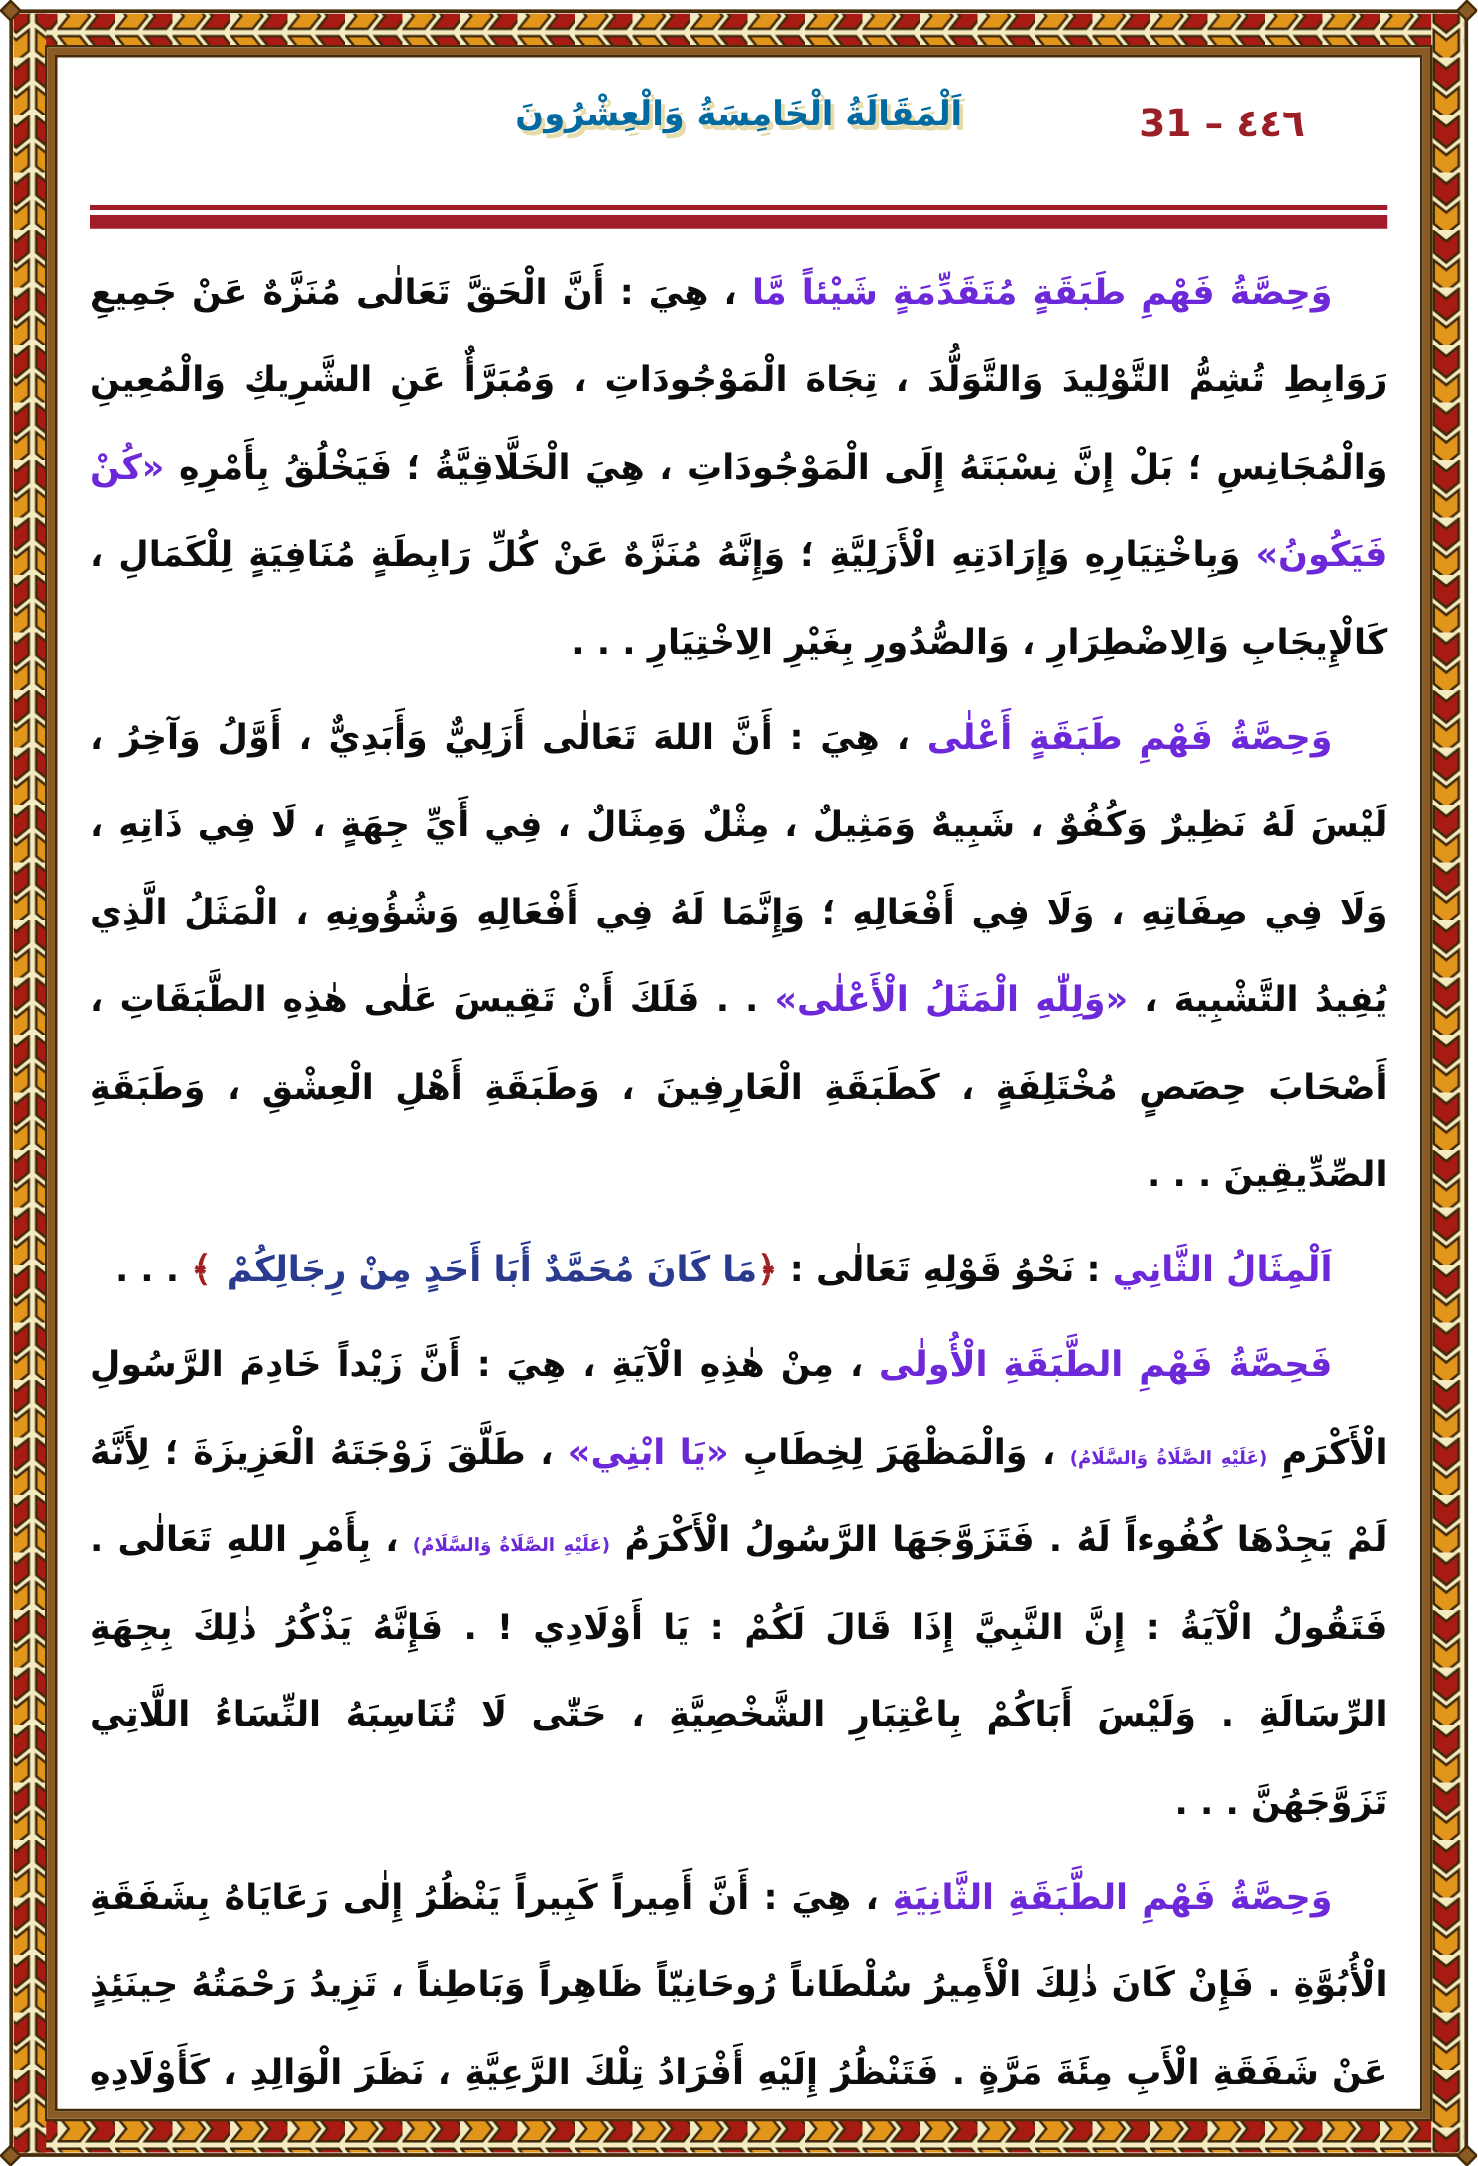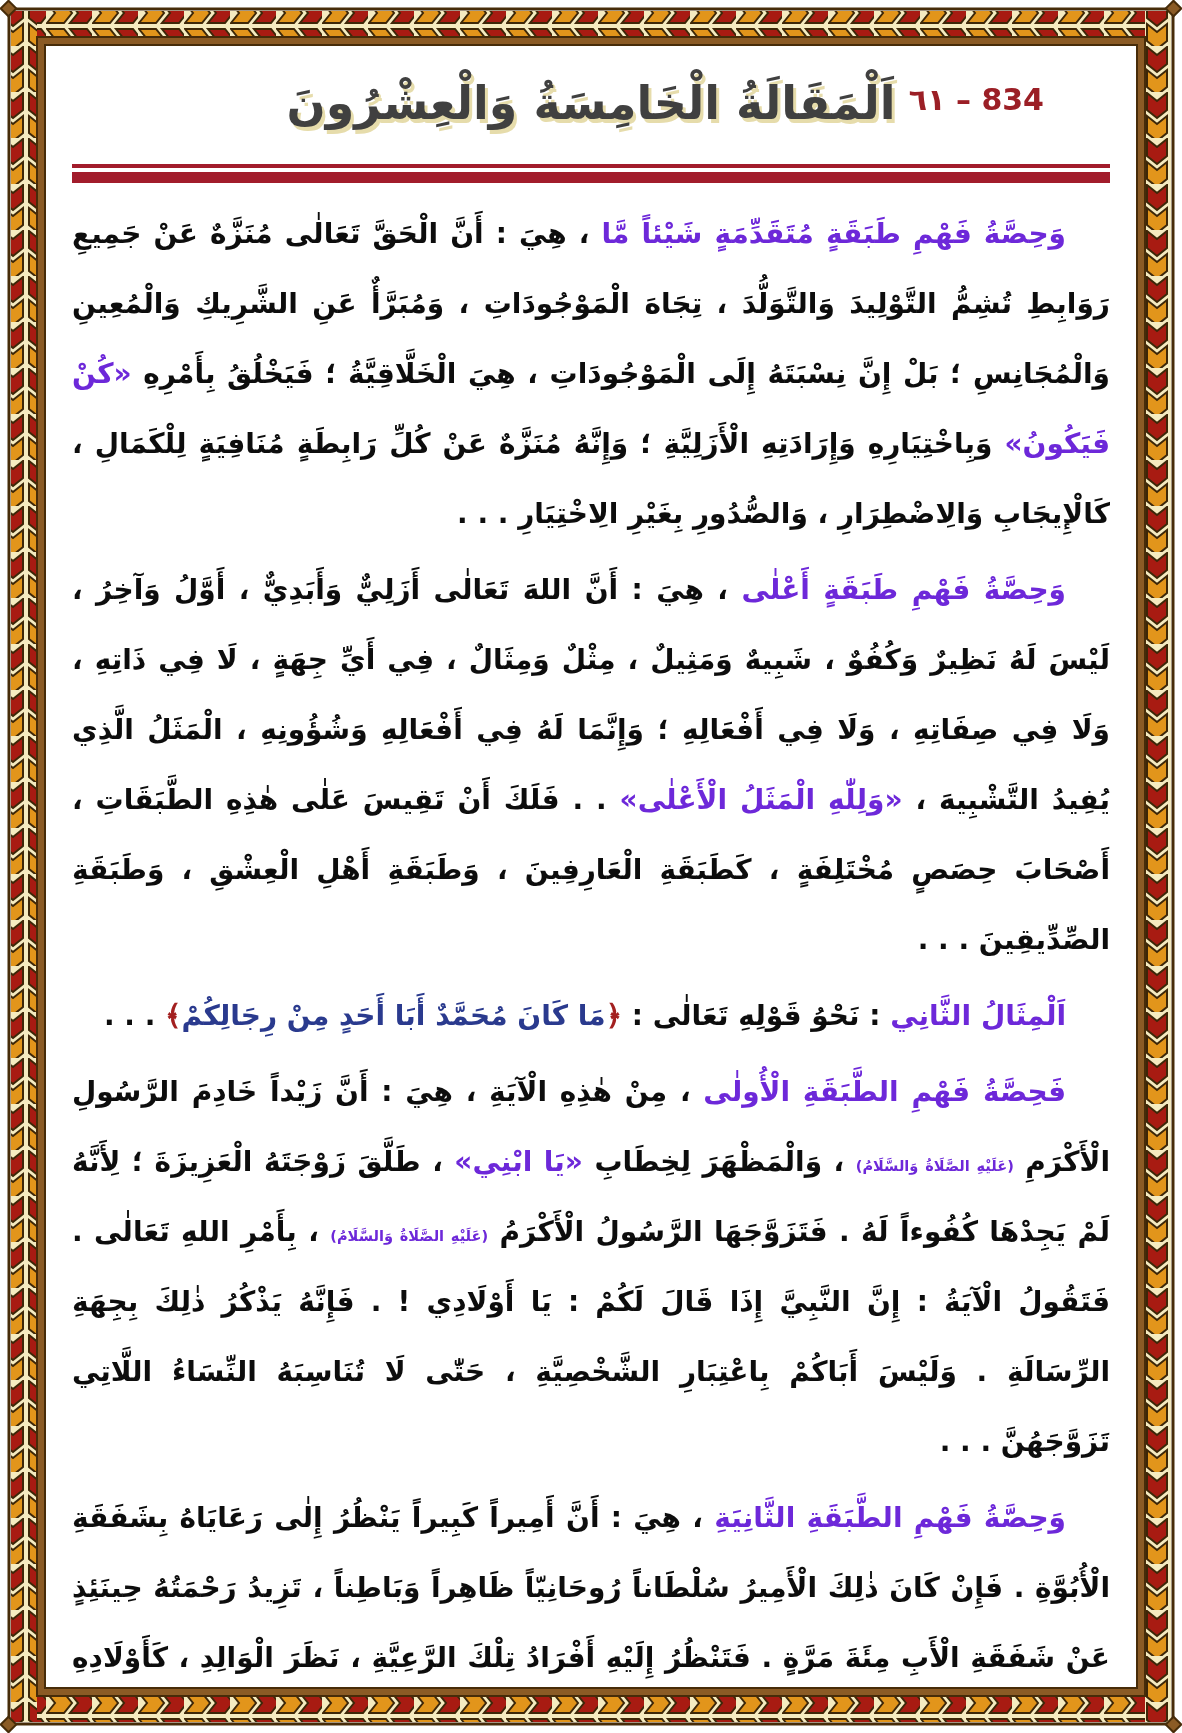--- a/index.html
+++ b/index.html
@@ -13,22 +13,22 @@
   .frame{position:absolute;top:0;left:0;}
   .content{
     position:absolute;
     top:50px;bottom:50px;left:72px;right:72px;
     direction:rtl;
     overflow:hidden;
   }
   .header{position:relative;padding-top:26px;height:76px;}
   .title{
     text-align:center;
-    font-size:46px;font-weight:bold;
-    color:#404040;
+    font-size:27px;font-weight:bold;
+    color:#0369a1;
     text-shadow:3px 4px 0 #e6dcab;
     letter-spacing:1px;
   }
   .page-number{
     position:absolute;
     top:32px;right:66px;
     font-size:30px;font-weight:bold;
     color:#9B1F26;
     white-space:nowrap;
   }
@@ -42,21 +42,21 @@
     font-weight:bold;
     line-height:2.5;
     color:#0d0d0d;
     text-align:justify;
   }
   .para{margin:0 0 6px 0;}
   .para.indent{text-indent:44px;}
   .para.cont{text-align-last:justify;}
   .seg-black{color:#0d0d0d;}
   .seg-red{color:#6d28d9;}
-  .seg-blue{color:#2A3A8E;}
+  .seg-blue{color:#2A3A8E;margin-left:12px;}
   .seg-bracket{color:#A32020;}
   .seg-seal{
     color:#6d28d9;
     font-size:0.52em;
     letter-spacing:0;
     white-space:nowrap;
   }
 </style>
 </head>
 <body>
@@ -86,21 +86,21 @@
     <rect x="45" y="45" width="1092" height="1643" fill="none" stroke="#472C09" stroke-width="2"></rect>
     <rect x="3" y="3" width="11" height="11" fill="#8B5B25" stroke="#472C09" stroke-width="2" transform="rotate(45 8.5 8.5)"></rect>
     <rect x="1168" y="3" width="11" height="11" fill="#8B5B25" stroke="#472C09" stroke-width="2" transform="rotate(45 1173.5 8.5)"></rect>
     <rect x="3" y="1719" width="11" height="11" fill="#8B5B25" stroke="#472C09" stroke-width="2" transform="rotate(45 8.5 1724.5)"></rect>
     <rect x="1168" y="1719" width="11" height="11" fill="#8B5B25" stroke="#472C09" stroke-width="2" transform="rotate(45 1173.5 1724.5)"></rect>
   </svg>
 
   <div class="content">
 
     <div class="header">
-      <div class="page-number">834 – ٦١</div>
+      <div class="page-number">٤٤٦ – 31</div>
       <div class="title">اَلْمَقَالَةُ الْخَامِسَةُ وَالْعِشْرُونَ</div>
     </div>
 
     <div class="rule">
       <div class="rule-thin"></div>
       <div class="rule-gap"></div>
       <div class="rule-thick"></div>
     </div>
 
     <div class="body-text">

